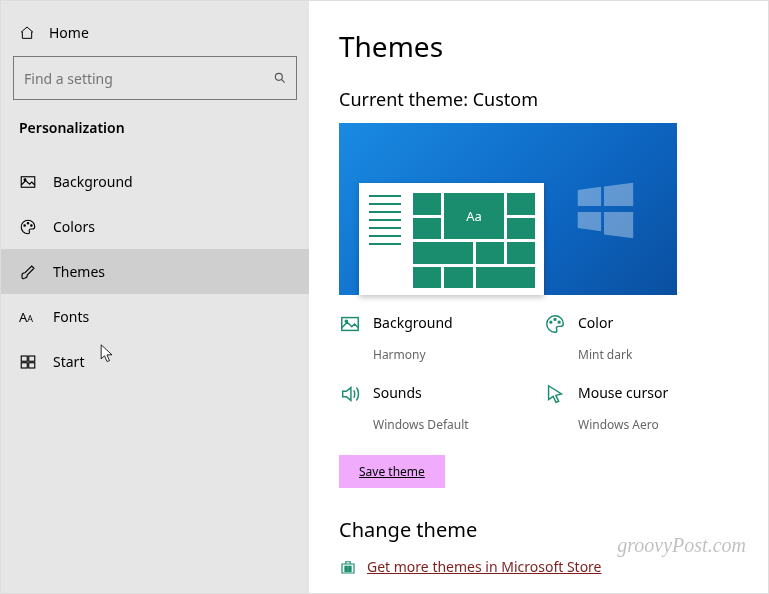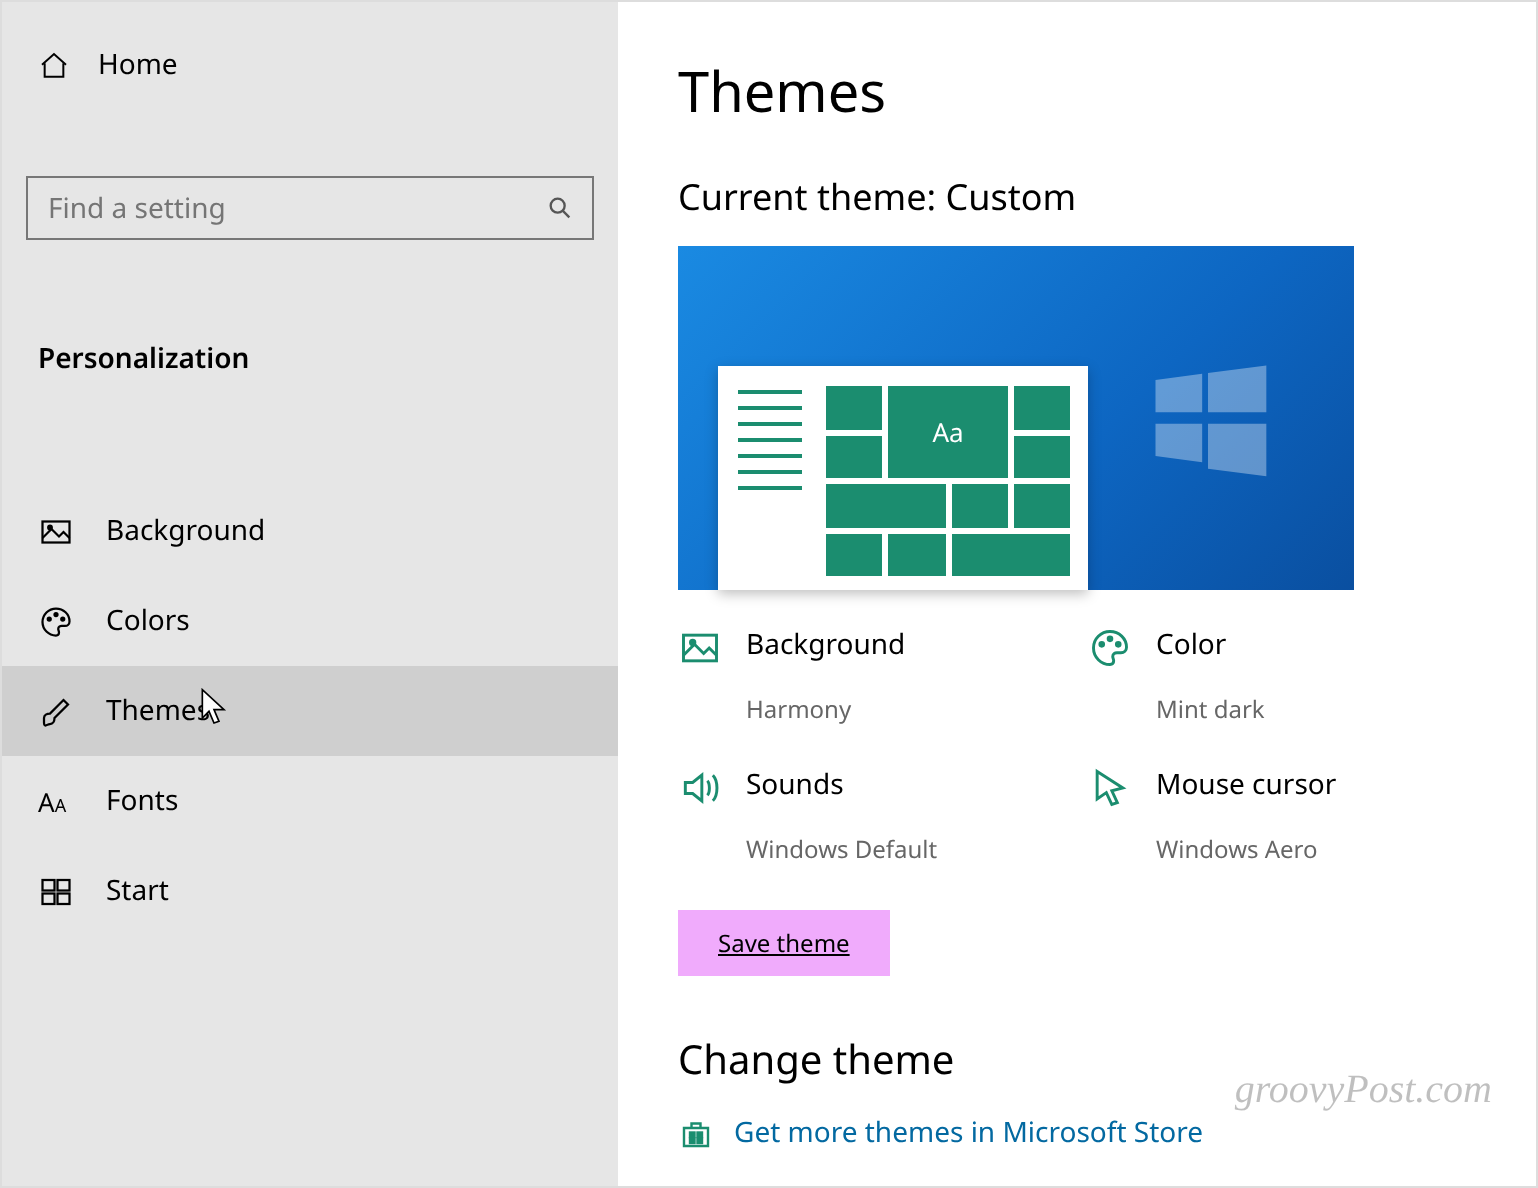--- a/index.html
+++ b/index.html
@@ -20,36 +20,35 @@
     height: 594px;
     border: 1px solid #ddd;
   }
   
   .sidebar {
     width: 308px;
     background: #e6e6e6;
     padding: 12px 0 0 0;
     display: flex;
     flex-direction: column;
-    gap: 32px;
   }
   .home {
     display: flex;
     align-items: center;
     gap: 14px;
     padding: 10px 18px 14px 18px;
     font-size: 14px;
   }
   .home svg { width:16px; height:16px; }
   .search-wrap {
     padding: 0 12px 18px 12px;
   }
   .search {
     width: 100%;
-    height: 32px;
+    height: 44px;
     border: 1px solid #777;
     background: #e6e6e6;
     padding: 0 36px 0 10px;
     font-family: inherit;
     font-size: 14px;
     color: #000;
     position: relative;
   }
   .search-box { position: relative; }
   .search-icon {
@@ -171,22 +170,23 @@
   }
   .section-head {
     font-size: 20px;
     font-weight: 400;
     margin-bottom: 14px;
   }
   .store-link {
     display:flex;
     align-items:center;
     gap:10px;
-    color:#0369a1;
+    color:#7f1d1d;
     font-size:14px;
+    text-decoration:underline;
   }
   .store-link svg{ width:18px; height:18px; color:#1b8d6f;}
   .watermark {
     position:absolute;
     right: 22px;
     bottom: 36px;
     font-family: Georgia, 'Times New Roman', serif;
     font-style: italic;
     font-size: 20px;
     color: rgba(0,0,0,0.25);

